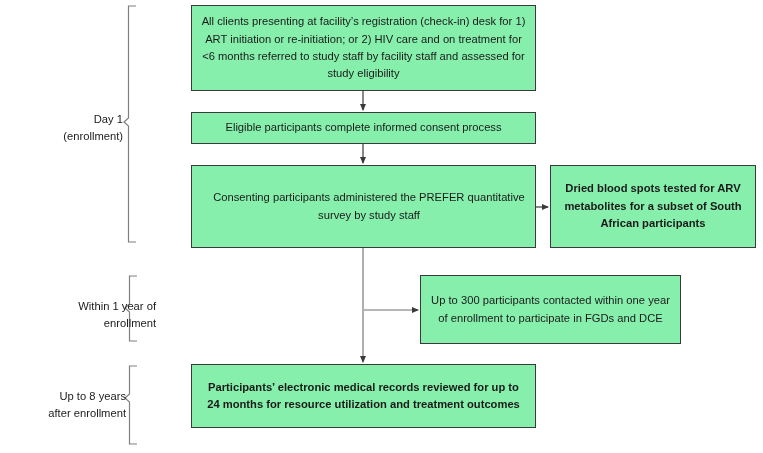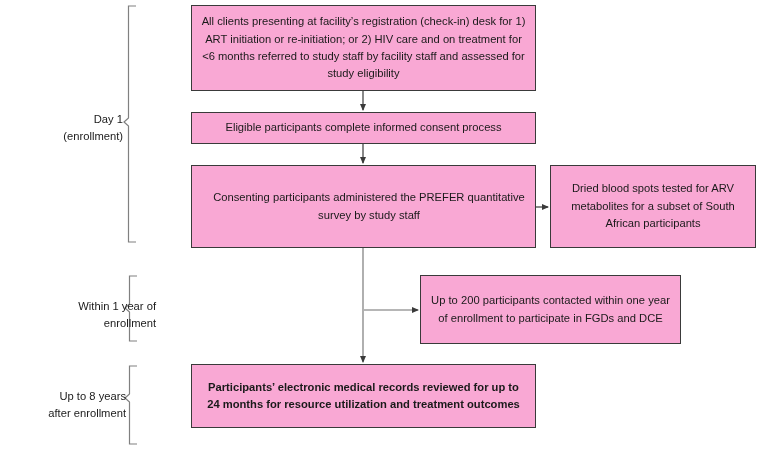--- a/index.html
+++ b/index.html
@@ -12,21 +12,21 @@
     width: 763px;
     height: 453px;
     background: #ffffff;
     font-family: "Liberation Sans", sans-serif;
     overflow: hidden;
   }
   .box {
     position: absolute;
     box-sizing: border-box;
     border: 1.4px solid #3a3a3a;
-    background: #f9a8d4;
+    background: #86efac;
     display: flex;
     align-items: center;
     justify-content: center;
     text-align: center;
     color: #1a1a1a;
     font-size: 11.2px;
     line-height: 1.55;
     padding: 4px 9px;
   }
   .box span {
@@ -99,25 +99,25 @@
   </div>
 
   <div class="box" style="left:191px; top:112px; width:345px; height:32px;justify-content:center;">
     <span>Eligible participants complete informed consent process</span>
   </div>
 
   <div class="box" style="left:191px; top:165px; width:345px; height:83px;padding-left:20px;">
     <span>Consenting participants administered the PREFER quantitative survey by study staff</span>
   </div>
 
-  <div class="box" style="left:550px; top:165px; width:206px; height:83px;">
+  <div class="box" style="left:550px; top:165px; width:206px; height:83px;font-weight:bold;">
     <span>Dried blood spots tested for ARV metabolites for a subset of South African participants</span>
   </div>
 
   <div class="box" style="left:420px; top:275px; width:261px; height:69px;">
-    <span>Up to 200 participants contacted within one year of enrollment to participate in FGDs and DCE</span>
+    <span>Up to 300 participants contacted within one year of enrollment to participate in FGDs and DCE</span>
   </div>
 
   <div class="box" style="left:191px; top:364px; width:345px; height:64px;font-weight:bold;">
     <span>Participants’ electronic medical records reviewed for up to 24 months for resource utilization and treatment outcomes</span>
   </div>
 
 </div>
 
 </body></html>

